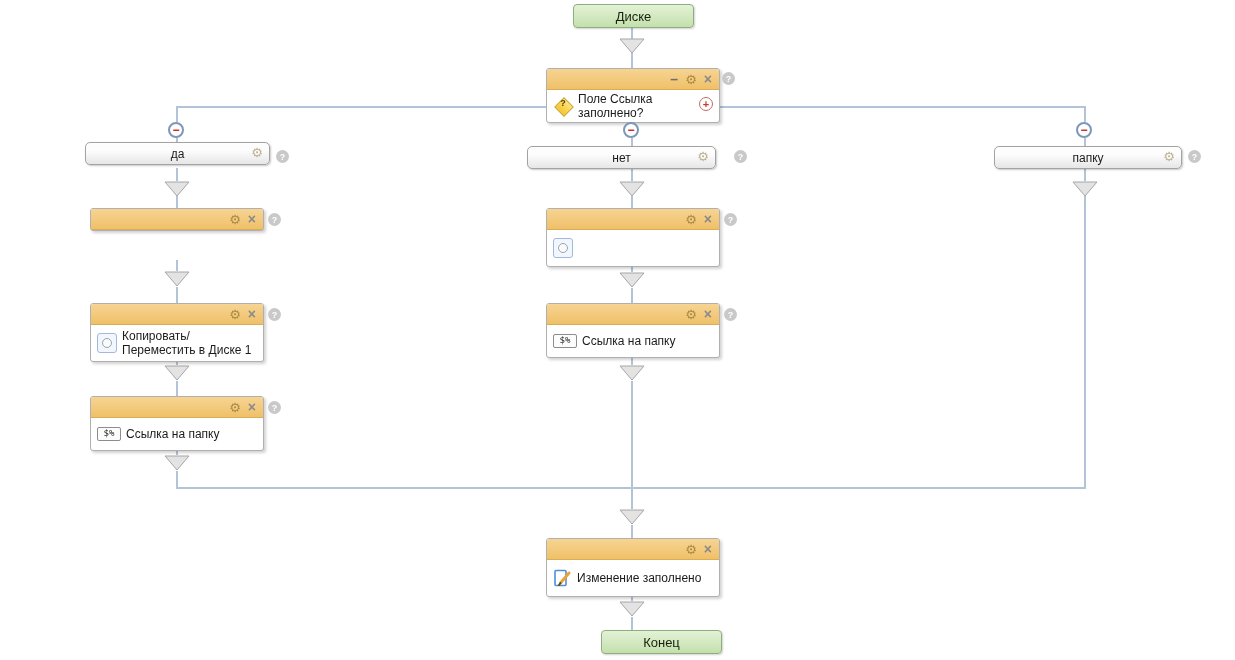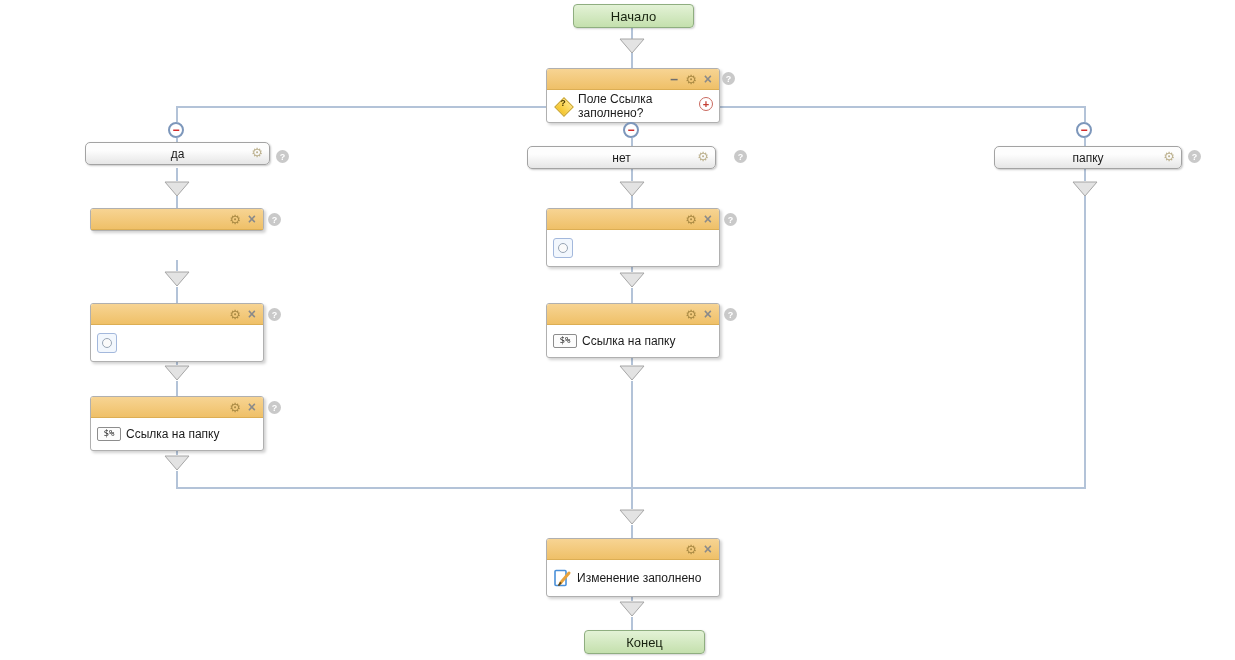--- a/index.html
+++ b/index.html
@@ -122,21 +122,21 @@
       <polygon points="1,1 25,1 13,15" fill="#e3e3e3" stroke="#a6a6a6"></polygon>
     </svg>
   <svg class="arr" style="left:619px;top:509px" width="26" height="16">
       <polygon points="1,1 25,1 13,15" fill="#e3e3e3" stroke="#a6a6a6"></polygon>
     </svg>
   <svg class="arr" style="left:619px;top:601px" width="26" height="16">
       <polygon points="1,1 25,1 13,15" fill="#e3e3e3" stroke="#a6a6a6"></polygon>
     </svg>
 
   <div class="terminal" style="left:573px;top:4px">
-    <span>Начало</span>
+    <span>Диске</span>
   </div>
 
   <div class="block" style="left:546px;top:68px">
     <div class="bhead">
       <span class="minz">–</span>
       <span class="gear">⚙</span>
       <span class="bx">×</span>
     </div>
     <div class="bbody h28">
       <span class="diam">
@@ -181,20 +181,21 @@
 
   <div class="block" style="left:90px;top:303px">
     <div class="bhead">
       <span class="gear">⚙</span>
       <span class="bx">×</span>
     </div>
     <div class="bbody h32">
       <span class="actico">
           <span class="dot"></span>
         </span>
+      <span class="btitle wide">Копировать/Переместить в Диске 1</span>
     </div>
   </div>
   <span class="help" style="left:268px;top:308px">?</span>
 
   <div class="block" style="left:90px;top:396px">
     <div class="bhead">
       <span class="gear">⚙</span>
       <span class="bx">×</span>
     </div>
     <div class="bbody h28">
@@ -237,17 +238,17 @@
     <div class="bbody h32">
       <svg class="docico" width="19" height="19">
         <rect x="2" y="1.5" width="11" height="15" rx="1" fill="#ffffff" stroke="#4a90d9" stroke-width="1.6"></rect>
         <line x1="16" y1="4" x2="7.5" y2="14" stroke="#e8a33d" stroke-width="3" stroke-linecap="round"></line>
         <line x1="7.5" y1="14" x2="6" y2="16" stroke="#5b4a22" stroke-width="2" stroke-linecap="round"></line>
       </svg>
       <span class="btitle wide">Изменение заполнено</span>
     </div>
   </div>
 
-  <div class="terminal" style="left:584px;top:630px">
+  <div class="terminal" style="left:601px;top:630px">
     <span>Конец</span>
   </div>
 
 </div>
 
 </body></html>

